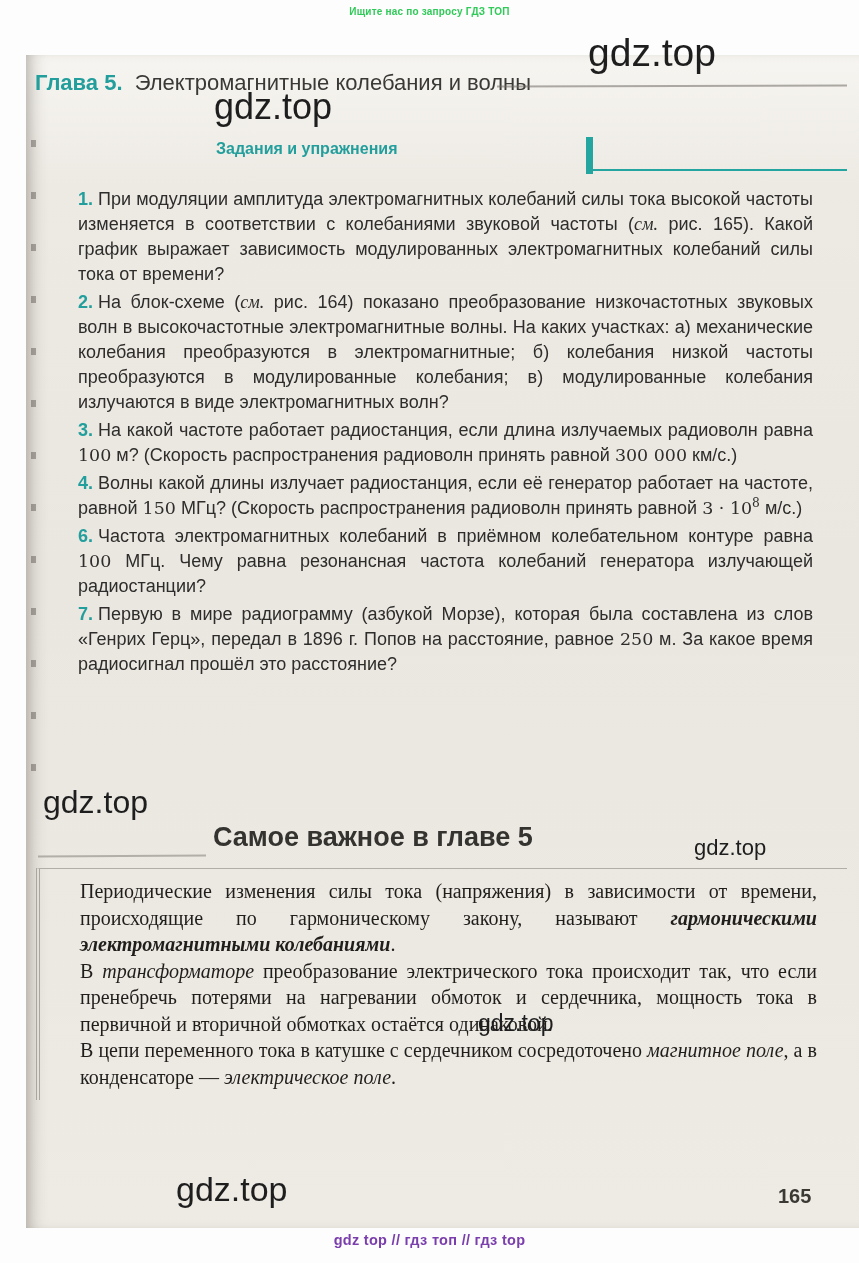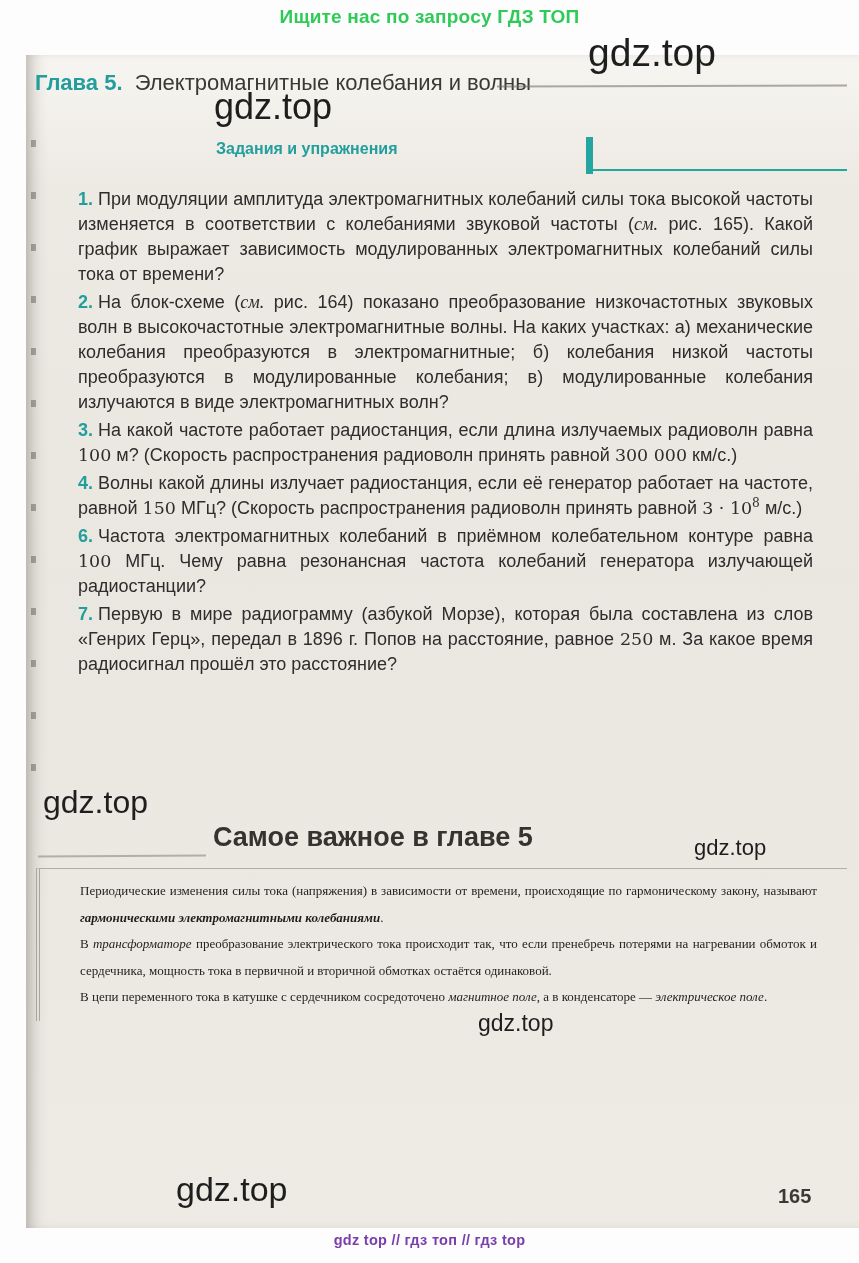--- a/index.html
+++ b/index.html
@@ -6,21 +6,21 @@
   body{
     position:relative;
     width:859px;height:1263px;
     background:#fdfdfd;
     font-family:"Liberation Sans",sans-serif;
     overflow:hidden;
   }
   
   .banner{
     position:absolute;top:6px;left:0;width:100%;
-    text-align:center;font-size:19px;font-weight:600;
+    text-align:center;font-size:10px;font-weight:600;
     color:#2fca57;letter-spacing:.2px;
   }
   
   .page{
     position:absolute;left:26px;top:55px;width:823px;height:1173px;
     background:linear-gradient(180deg,#f7f5f1 0px,#edeae4 130px,#eae7e1 520px,#ece9e3 900px,#eeebe5 1173px);
     box-shadow:inset 14px 0 18px -12px rgba(70,62,54,.45), inset -4px 0 8px -6px rgba(120,115,105,.25);
     padding-left:28px;
   }
   .page::before{ 
@@ -56,21 +56,21 @@
   .it-serif{font-family:"Liberation Serif",serif;font-style:italic;}
   .num{font-family:"DejaVu Serif",serif;font-weight:400;font-size:.97em;}
   .sup{font-size:.68em;vertical-align:super;line-height:0;}
   
   .summary-heading{position:absolute;left:187px;top:767px;font-size:27px;font-weight:700;color:#35332f;}
   .summary-dash{position:absolute;left:12px;top:800px;width:168px;height:2px;background:rgba(140,136,130,.6);transform:rotate(-.4deg);}
   .summary-box{
     position:absolute;left:10px;top:813px;width:737px;
     border-top:1px solid #b1aea8;border-left:4px double #a9a6a0;
     padding:9px 30px 10px 40px;
-    font-family:"Liberation Serif",serif;font-size:13px;line-height:26.5px;
+    font-family:"Liberation Serif",serif;font-size:20px;line-height:26.5px;
     color:#201e1b;text-align:justify;
   }
   .summary-box p{margin:0;}
   .i{font-style:italic;}
   .bi{font-style:italic;font-weight:700;}
   
   .page-num{position:absolute;left:752px;top:1130px;font-size:20px;font-weight:600;color:#3b3934;}
   .footer{
     position:absolute;left:0;top:1232px;width:100%;text-align:center;
     font-size:14.5px;font-weight:700;color:#7b3fad;letter-spacing:.3px;

